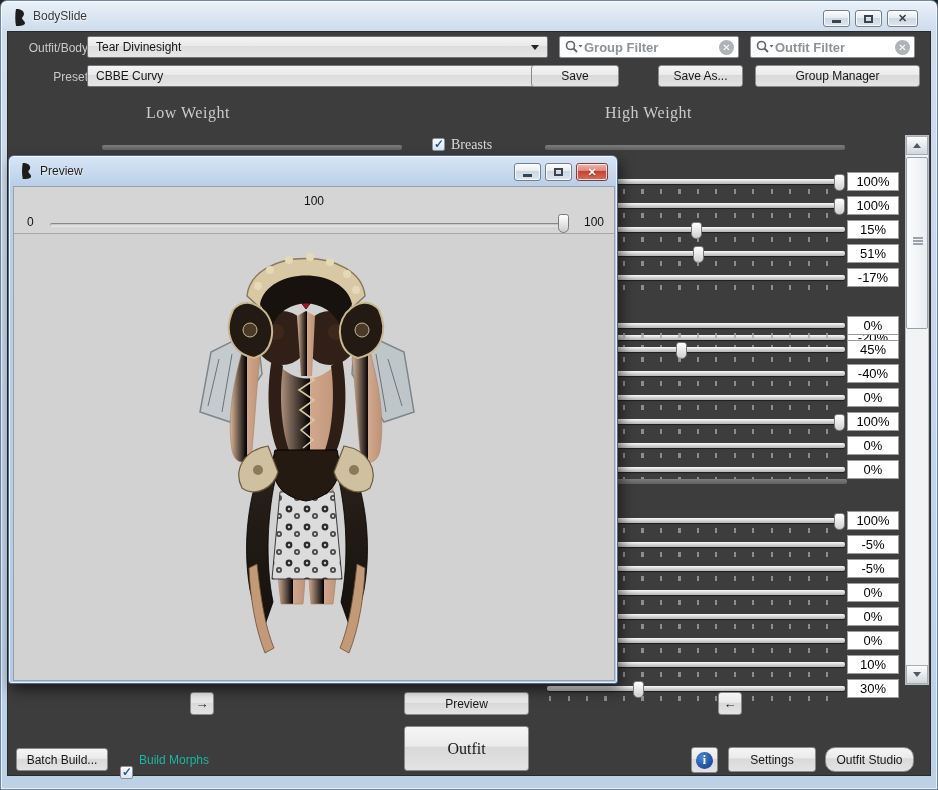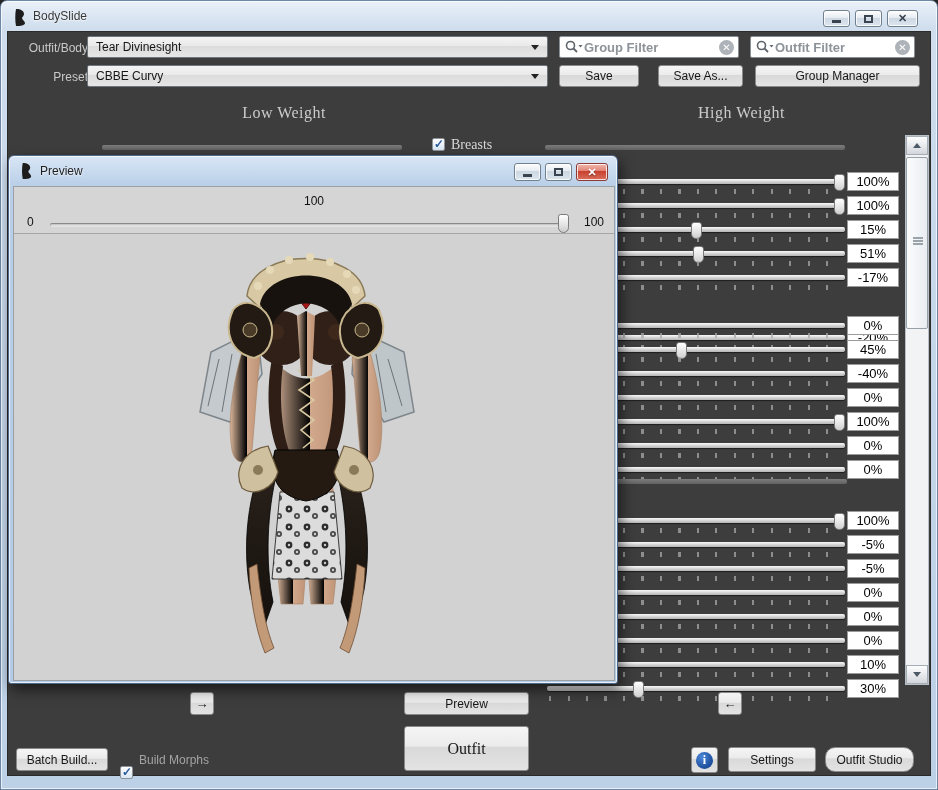--- a/index.html
+++ b/index.html
@@ -48,21 +48,21 @@
   .mag svg { position:absolute; left:0; top:0; }
   .clear-btn { flex:0 0 auto; width:15px; height:15px; border-radius:50%;
     background:#aeb3b9; color:#fff; font-size:10px; line-height:15px; text-align:center; }
 
   .btn { border:1px solid #8a8a8a; border-radius:3px;
     background:linear-gradient(#f5f5f5,#ebebeb 45%,#d9d9d9 46%,#e3e3e3);
     color:#171717; font-size:12px; display:flex; align-items:center; justify-content:center;
     font-family:"Liberation Sans",sans-serif; }
 
   .weight-header { font-family:"Liberation Serif", serif; font-size:16px; color:#cbcbcb;
-    letter-spacing:.5px; text-align:right; }
+    letter-spacing:.5px; text-align:left; }
 
   .cat-sep { height:5px; border-radius:2px;
     background:linear-gradient(#7d7d7d,#616161); }
   .checkbox { width:13px; height:13px; border:1px solid #8c9297; border-radius:2px;
     background:linear-gradient(#fefefe,#d9e6f2); position:relative; }
   .checkbox.checked::after { content:"✓"; position:absolute; left:1px; top:-2px;
     font-size:12px; font-weight:bold; color:#2b5a9b; }
   .cat-label { font-family:"Liberation Serif", serif; font-size:14px; color:#d8d8d8; }
 
   
@@ -90,21 +90,21 @@
     border-top:5px solid #4d5a66; }
   .sb-thumb { position:absolute; left:0; top:21px; width:22px; height:172px;
     background:linear-gradient(90deg,#fbfcfd,#e9edf1); border:1px solid #98a0a8; border-radius:2px; }
   .sb-grip { position:absolute; left:6px; top:82px; width:10px; height:2px; background:#9aa2aa;
     box-shadow:0 3px 0 #9aa2aa, 0 -3px 0 #9aa2aa; }
 
   
   .nav-btn { width:24px; height:23px; font-size:13px; }
   .big-btn { width:125px; }
   .build-btn { font-family:"Liberation Serif", serif; font-size:16px; }
-  .footer-label { color:#a3a3a3; font-size:12px; }
+  .footer-label { color:#14b8a6; font-size:12px; }
   .info-btn { width:27px; height:26px; }
   .info-circle { width:17px; height:17px; border-radius:50%;
     background:radial-gradient(circle at 35% 30%, #4a86d8, #1d4e9b 70%);
     color:#fff; font-family:"Liberation Serif",serif; font-weight:bold; font-size:12px;
     line-height:17px; text-align:center; }
 
   
   .preview-window { position:absolute; left:8px; top:155px; width:610px; height:529px; z-index:10;
     background:linear-gradient(#d8e6f5,#b9cfe8 30px,#b3cbe6);
     border:1px solid #4e688c; border-radius:6px 6px 3px 3px;
@@ -182,21 +182,21 @@
       </span>
       <input placeholder="Outfit Filter" style="">
       <span class="clear-btn">✕</span>
     </div>
 
     <div class="form-label" style="left:18px; top:38px; width:62px;">Preset</div>
     <div class="combo" style="left:79px; top:33px; width:461px;">
       <span>CBBE Curvy</span>
       <span class="arrow"></span>
     </div>
-    <div class="btn" style="left:551px; top:33px; width:80px; height:22px;">Save</div>
+    <div class="btn" style="left:523px; top:33px; width:88px; height:22px;">Save</div>
     <div class="btn" style="left:650px; top:33px; width:85px; height:22px;">Save As...</div>
     <div class="btn" style="left:747px; top:33px; width:165px; height:22px;">Group Manager</div>
 
     <div class="weight-header" style="left:138px; top:72px; width:180px;">Low Weight</div>
     <div class="weight-header" style="left:597px; top:72px; width:180px;">High Weight</div>
 
     <div class="cat-sep" style="left:94px; top:113px; width:300px;"></div>
     <div class="checkbox checked" style="left:424px; top:106px;"></div>
     <div class="cat-label" style="left:443px; top:105px;">Breasts</div>
     <div class="cat-sep" style="left:537px; top:113px; width:300px;"></div>

